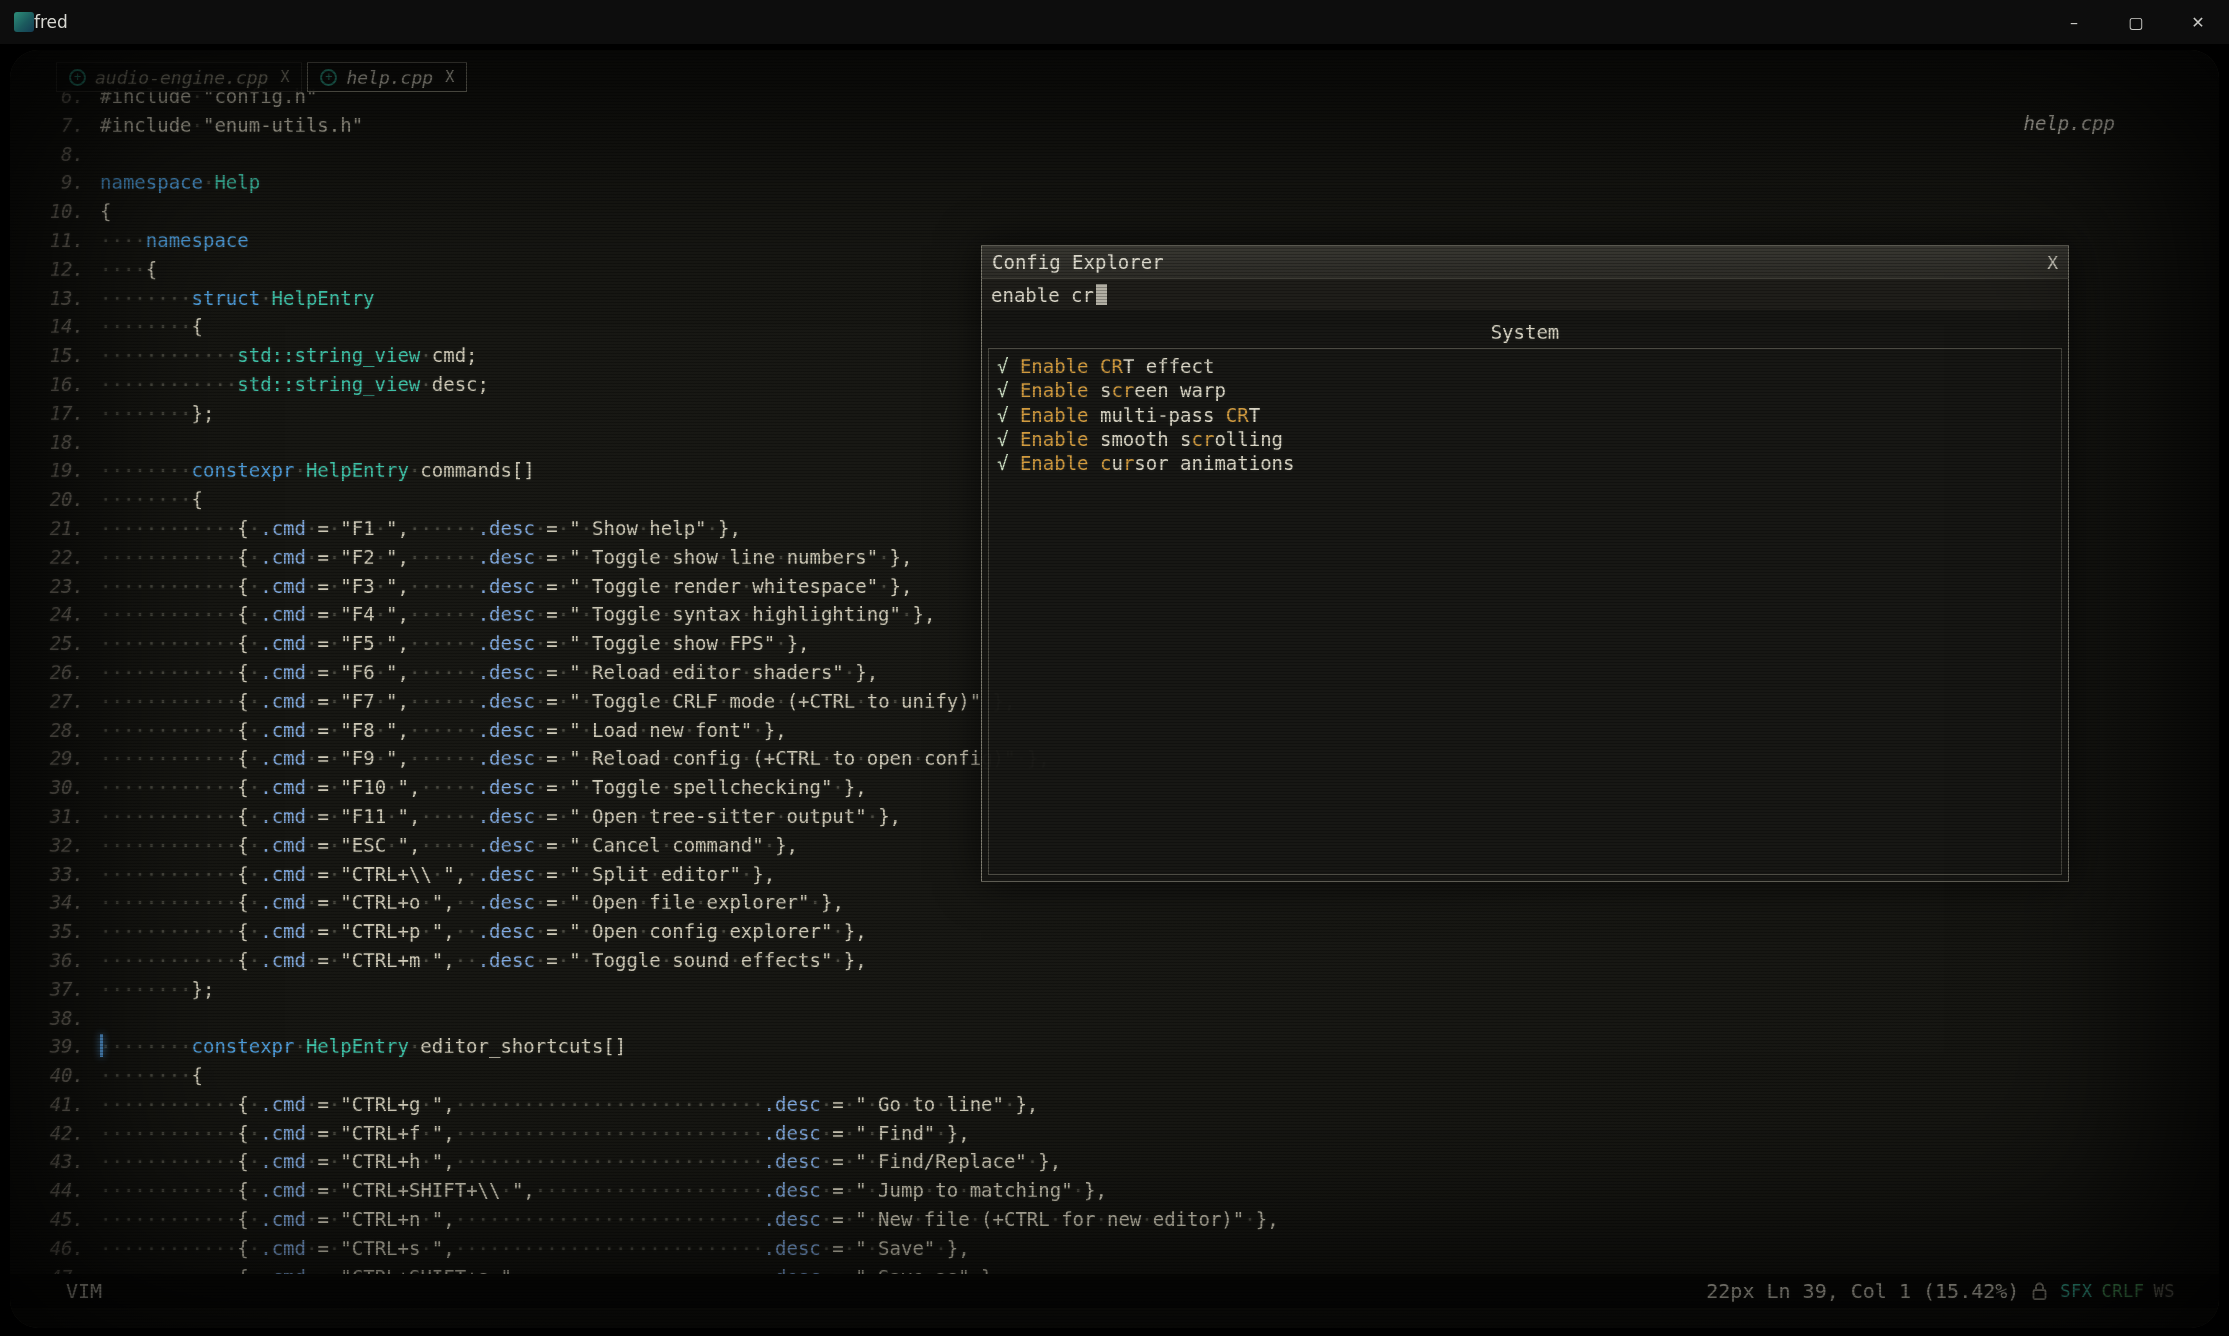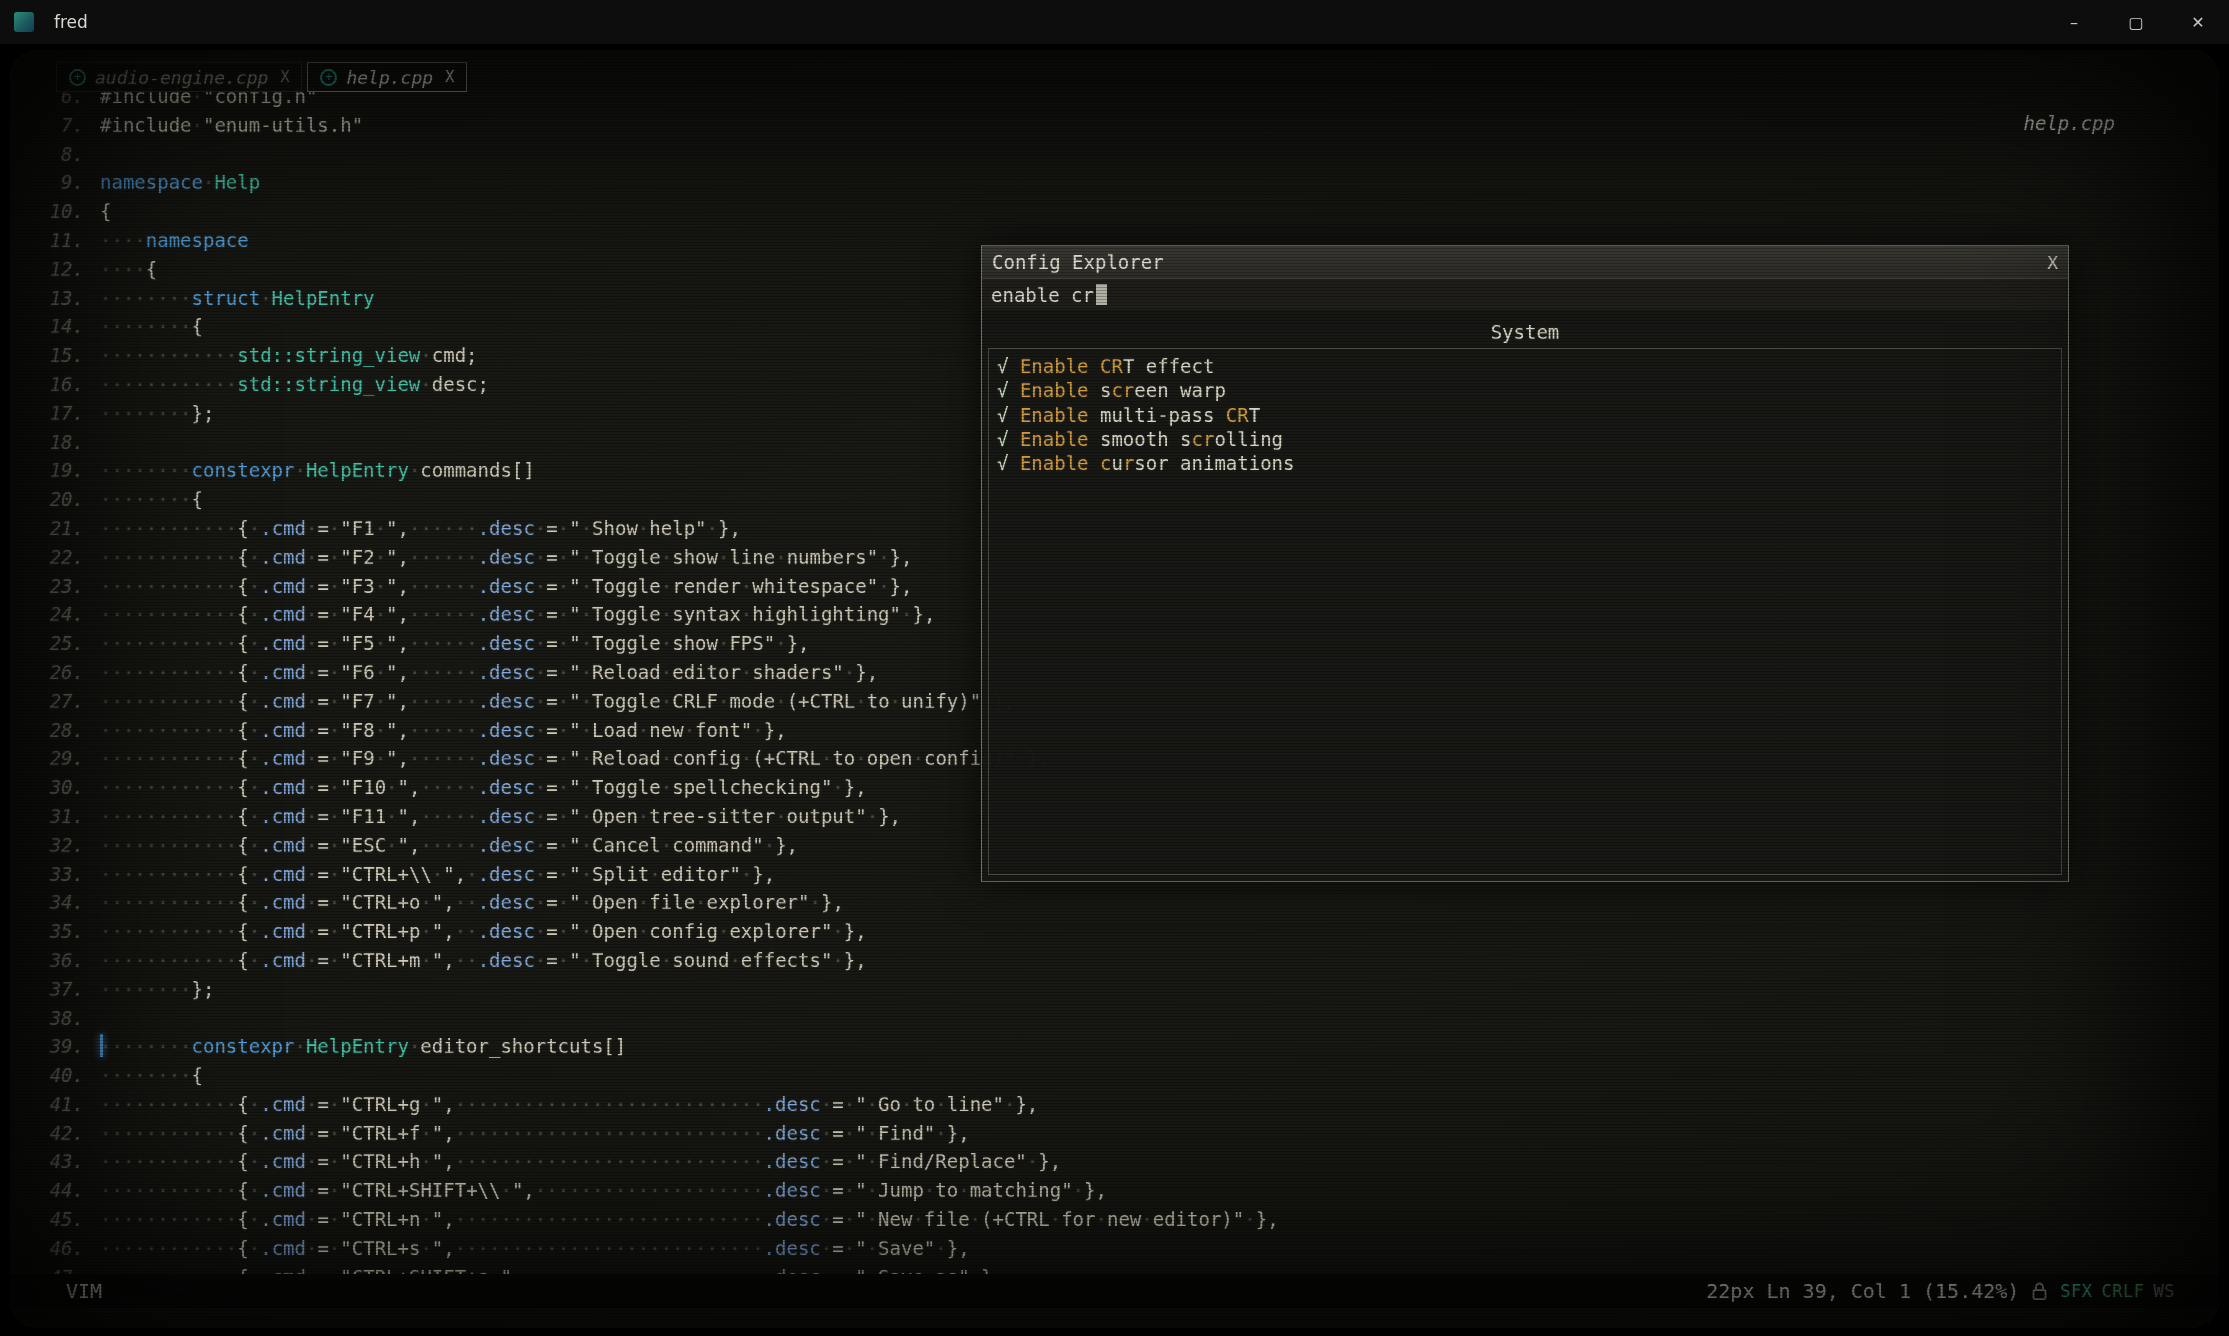--- a/index.html
+++ b/index.html
@@ -8,21 +8,21 @@
     width:2229px; height:1336px; background:#000; overflow:hidden;
     font-family:"DejaVu Sans Mono", monospace;
   }
   
   .titlebar {
     position:absolute; top:0; left:0; right:0; height:44px; background:#0d0d0d;
     display:flex; align-items:center; z-index:100;
   }
   .app-icon { width:20px; height:20px; margin-left:14px; border-radius:3px;
     background:linear-gradient(135deg,#2e8f7a 0%,#1b5b5e 55%,#143b52 100%); }
-  .title-text { color:#d8d8d2; font-size:17px; margin-left:20px; font-family:"DejaVu Sans", sans-serif; }
+  .title-text { color:#d8d8d2; font-size:17px; margin-left:0; font-family:"DejaVu Sans", sans-serif; }
   .win-controls { margin-left:auto; display:flex; height:100%; }
   .win-btn { width:62px; height:100%; display:flex; align-items:center; justify-content:center;
     color:#c9c9c5; font-size:16px; font-family:"DejaVu Sans", sans-serif; }
   
   .screen { position:absolute; top:44px; left:0; right:0; bottom:0; background:#000; }
   .tube {
     position:absolute; inset:6px 10px 8px 10px; border-radius:28px; overflow:hidden;
     background:radial-gradient(ellipse 130% 120% at 50% 45%, #191915 0%, #161612 45%, #10100d 70%, #060605 92%, #020202 100%);
     text-shadow:0 0 3px rgba(240,255,230,0.16);
     filter:blur(0.45px);

